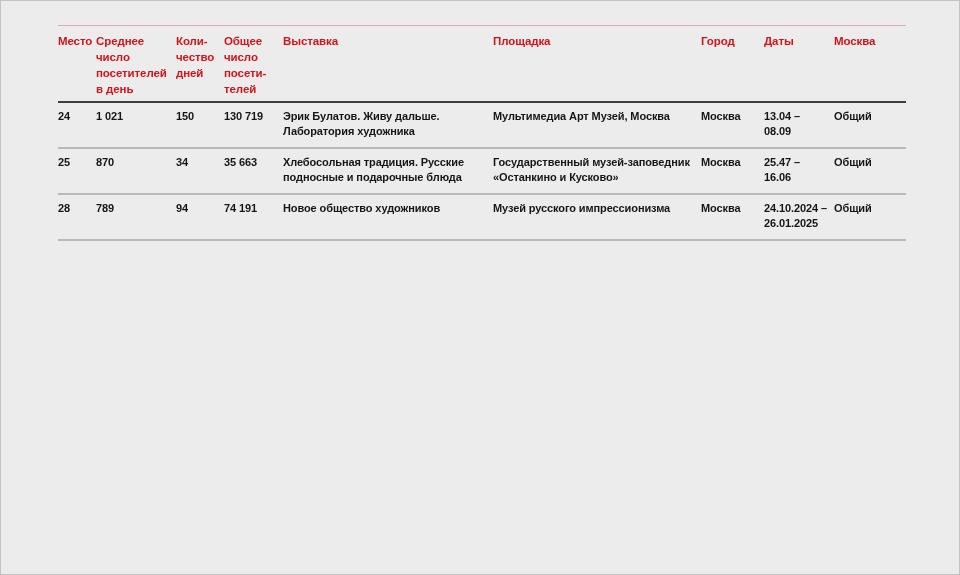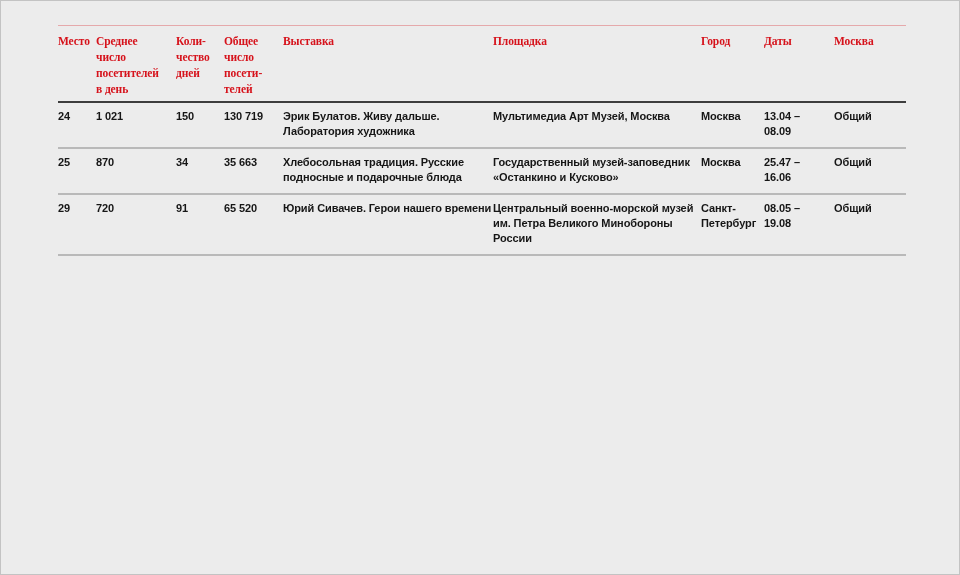--- a/index.html
+++ b/index.html
@@ -44,21 +44,20 @@
     font-size:11.5px;
     line-height:16px;
     font-weight:bold;
     text-align:left;
     vertical-align:top;
     white-space:pre;
     padding:7px 3px 4px 0;
     border-top:1px solid var(--top_line);
     border-bottom:2px solid var(--header_line);
     letter-spacing:-0.1px;
-    font-family:Liberation Serif, serif;
   }
   tbody td{
     color:var(--text);
     font-size:11px;
     line-height:15px;
     font-weight:bold;
     text-align:left;
     vertical-align:top;
     white-space:pre;
     padding:6px 2px 8px 0;
@@ -127,30 +126,27 @@
     <td>Хлебосольная традиция. Русские
 подносные и подарочные блюда</td>
     <td>Государственный музей-заповедник
 «Останкино и Кусково»</td>
     <td>Москва</td>
     <td>25.47 –
 16.06</td>
     <td>Общий</td>
   </tr>
           <tr>
-    <td>29</td>
-    <td>720</td>
-    <td>91</td>
-    <td>65 520</td>
-    <td>Юрий Сивачев. Герои нашего времени</td>
-    <td>Центральный военно-морской музей
-им. Петра Великого Минобороны
-России</td>
-    <td>Санкт-
-Петербург</td>
-    <td>08.05 –
-19.08</td>
+    <td>28</td>
+    <td>789</td>
+    <td>94</td>
+    <td>74 191</td>
+    <td>Новое общество художников</td>
+    <td>Музей русского импрессионизма</td>
+    <td>Москва</td>
+    <td>24.10.2024 –
+26.01.2025</td>
     <td>Общий</td>
   </tr>
         </tbody>
     </table>
   </div>
 </div>
 
 </body></html>

